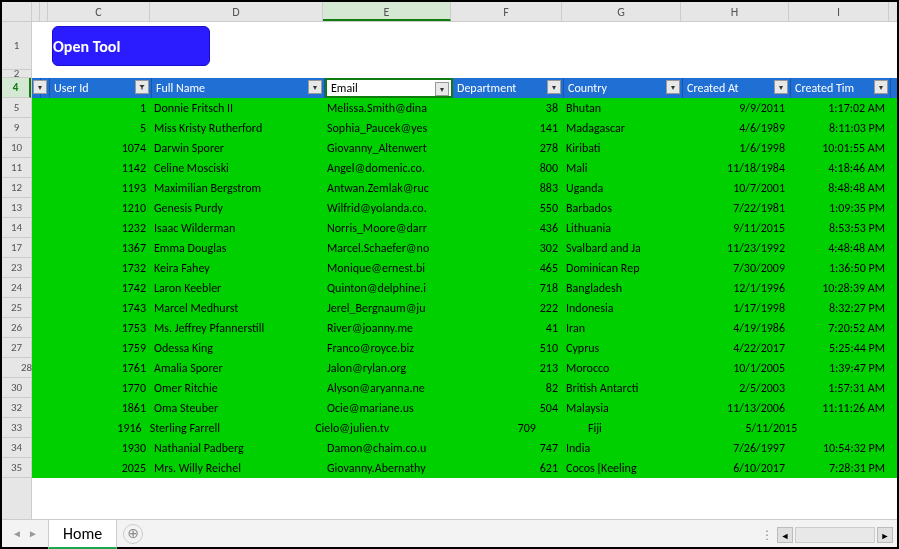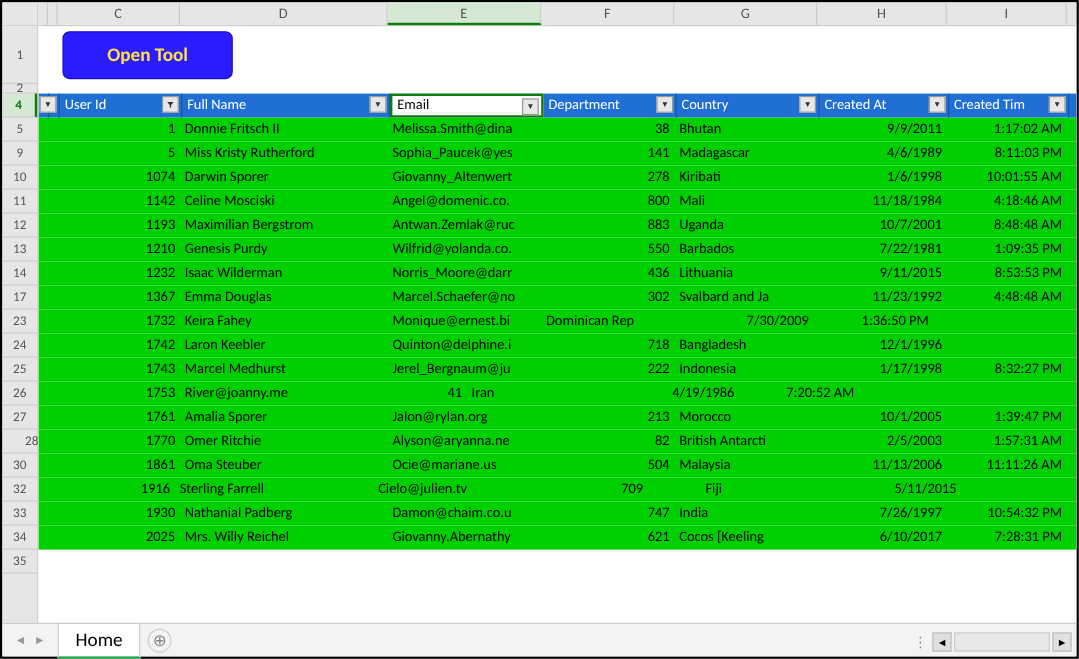--- a/index.html
+++ b/index.html
@@ -8,21 +8,21 @@
 .corner { position: absolute; top: 0; left: 0; width: 30px; height: 20px; background: #e6e6e6; border-right: 1px solid #ccc; border-bottom: 1px solid #ccc; }
 .col-headers { position: absolute; top: 0; left: 30px; right: 0; height: 20px; display: flex; background: #e6e6e6; border-bottom: 1px solid #ccc; }
 .col-h { text-align: center; line-height: 20px; border-right: 1px solid #ccc; color: #555; font-size: 12px; }
 .col-h.sel { background: #d4e8d4; border-bottom: 2px solid #107c10; }
 .row-headers { position: absolute; top: 20px; left: 0; width: 30px; bottom: 28px; background: #e6e6e6; border-right: 1px solid #ccc; }
 .row-h { text-align: center; border-bottom: 1px solid #ccc; color: #555; font-size: 11px; display: flex; align-items: center; justify-content: center; }
 .row-h.sel { background: #d4e8d4; color: #107c10; font-weight: bold; border-right: 2px solid #107c10; }
 .grid { position: absolute; top: 20px; left: 30px; right: 0; bottom: 28px; overflow: hidden; background: #fff; }
 .banner-row { height: 48px; display: flex; align-items: center; padding: 4px 10px 4px 20px; gap: 12px; }
 .banner-title { flex: 1; background: #1aa64b; color: #fff; font-size: 20px; font-weight: bold; text-align: center; border-radius: 6px; height: 40px; line-height: 40px; border: 1px solid #0d7a33; }
-.banner-btn { width: 142px; background: #2b1bff; color: #fde047; font-size: 16px; font-weight: bold; text-align: center; border-radius: 6px; height: 40px; line-height: 40px; cursor: pointer; border: 1px solid #1a0ecc; }
+.banner-btn { width: 158px; background: #2b1bff; color: #ffffff; font-size: 16px; font-weight: bold; text-align: left; border-radius: 6px; height: 40px; line-height: 40px; cursor: pointer; border: 1px solid #1a0ecc; }
 .spacer-row { height: 8px; }
 .header-row { height: 20px; background: #1f6fd4; display: flex; }
 .hcell { color: #fff; font-size: 12px; display: flex; align-items: center; padding: 0 4px; position: relative; border-right: 1px solid #1857a8; }
 .filter-btn { position: absolute; right: 2px; top: 2px; width: 14px; height: 14px; background: #e8e8e8; border: 1px solid #999; display: flex; align-items: center; justify-content: center; font-size: 8px; color: #333; cursor: pointer; }
 .filter-btn.active::before { content: ""; width: 6px; height: 5px; background: #333; clip-path: polygon(0 0, 100% 0, 60% 60%, 60% 100%, 40% 100%, 40% 60%); }
 .filter-btn::after { content: "▾"; font-size: 8px; }
 .filter-btn.active::after { content: ""; }
 .data-row { height: 20px; background: #00d000; display: flex; }
 .dcell { font-size: 12px; display: flex; align-items: center; padding: 0 4px; overflow: hidden; white-space: nowrap; color: #000; }
 .dcell.num { justify-content: flex-end; }
@@ -204,54 +204,68 @@
           <div class="dcell col-G" style="width: 119px;">Svalbard and Ja</div>
           <div class="dcell col-H num" style="width: 108px;">11/23/1992</div>
           <div class="dcell col-I num" style="width: 100px;">4:48:48 AM</div>
         </div>
         <div class="data-row">
           <div class="dcell col-A" style="width: 8px;"></div>
           <div class="dcell col-B" style="width: 8px;"></div>
           <div class="dcell col-C num" style="width: 102px;">1732</div>
           <div class="dcell col-D" style="width: 173px;">Keira Fahey</div>
           <div class="dcell col-E" style="width: 128px;">Monique@ernest.bi</div>
+          <div class="dcell col-F num" style="width: 111px;">465</div>
           <div class="dcell col-G" style="width: 119px;">Dominican Rep</div>
           <div class="dcell col-H num" style="width: 108px;">7/30/2009</div>
           <div class="dcell col-I num" style="width: 100px;">1:36:50 PM</div>
         </div>
         <div class="data-row">
           <div class="dcell col-A" style="width: 8px;"></div>
           <div class="dcell col-B" style="width: 8px;"></div>
           <div class="dcell col-C num" style="width: 102px;">1742</div>
           <div class="dcell col-D" style="width: 173px;">Laron Keebler</div>
           <div class="dcell col-E" style="width: 128px;">Quinton@delphine.i</div>
           <div class="dcell col-F num" style="width: 111px;">718</div>
           <div class="dcell col-G" style="width: 119px;">Bangladesh</div>
           <div class="dcell col-H num" style="width: 108px;">12/1/1996</div>
+          <div class="dcell col-I num" style="width: 100px;">10:28:39 AM</div>
         </div>
         <div class="data-row">
           <div class="dcell col-A" style="width: 8px;"></div>
           <div class="dcell col-B" style="width: 8px;"></div>
           <div class="dcell col-C num" style="width: 102px;">1743</div>
           <div class="dcell col-D" style="width: 173px;">Marcel Medhurst</div>
           <div class="dcell col-E" style="width: 128px;">Jerel_Bergnaum@ju</div>
           <div class="dcell col-F num" style="width: 111px;">222</div>
           <div class="dcell col-G" style="width: 119px;">Indonesia</div>
           <div class="dcell col-H num" style="width: 108px;">1/17/1998</div>
           <div class="dcell col-I num" style="width: 100px;">8:32:27 PM</div>
         </div>
         <div class="data-row">
           <div class="dcell col-A" style="width: 8px;"></div>
           <div class="dcell col-B" style="width: 8px;"></div>
           <div class="dcell col-C num" style="width: 102px;">1753</div>
+          <div class="dcell col-D" style="width: 173px;">Ms. Jeffrey Pfannerstill</div>
           <div class="dcell col-E" style="width: 128px;">River@joanny.me</div>
           <div class="dcell col-F num" style="width: 111px;">41</div>
           <div class="dcell col-G" style="width: 119px;">Iran</div>
           <div class="dcell col-H num" style="width: 108px;">4/19/1986</div>
           <div class="dcell col-I num" style="width: 100px;">7:20:52 AM</div>
+        </div>
+        <div class="data-row">
+          <div class="dcell col-A" style="width: 8px;"></div>
+          <div class="dcell col-B" style="width: 8px;"></div>
+          <div class="dcell col-C num" style="width: 102px;">1759</div>
+          <div class="dcell col-D" style="width: 173px;">Odessa King</div>
+          <div class="dcell col-E" style="width: 128px;">Franco@royce.biz</div>
+          <div class="dcell col-F num" style="width: 111px;">510</div>
+          <div class="dcell col-G" style="width: 119px;">Cyprus</div>
+          <div class="dcell col-H num" style="width: 108px;">4/22/2017</div>
+          <div class="dcell col-I num" style="width: 100px;">5:25:44 PM</div>
         </div>
         <div class="data-row">
           <div class="dcell col-A" style="width: 8px;"></div>
           <div class="dcell col-B" style="width: 8px;"></div>
           <div class="dcell col-C num" style="width: 102px;">1761</div>
           <div class="dcell col-D" style="width: 173px;">Amalia Sporer</div>
           <div class="dcell col-E" style="width: 128px;">Jalon@rylan.org</div>
           <div class="dcell col-F num" style="width: 111px;">213</div>
           <div class="dcell col-G" style="width: 119px;">Morocco</div>
           <div class="dcell col-H num" style="width: 108px;">10/1/2005</div>

